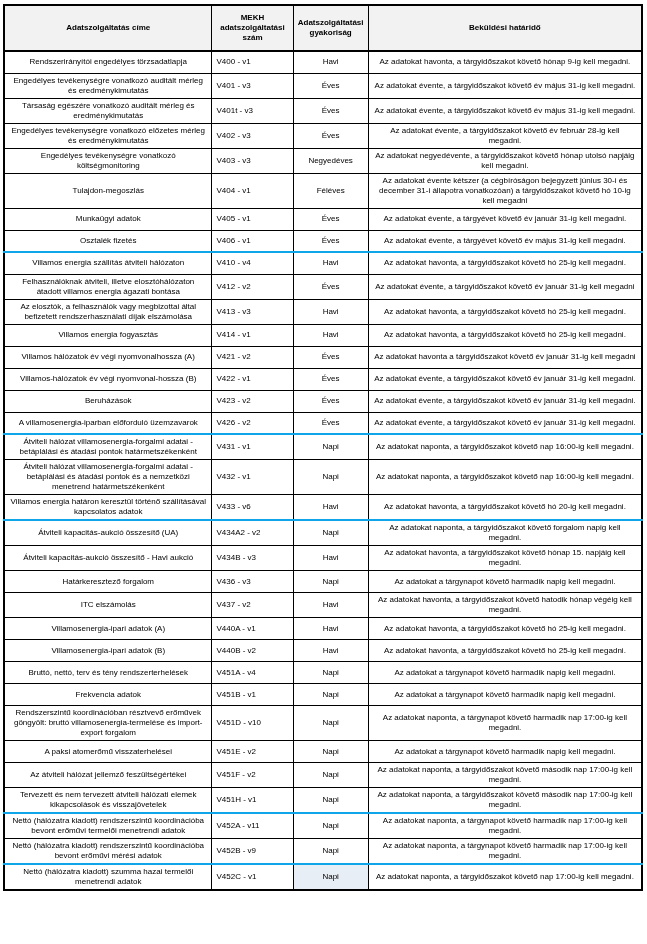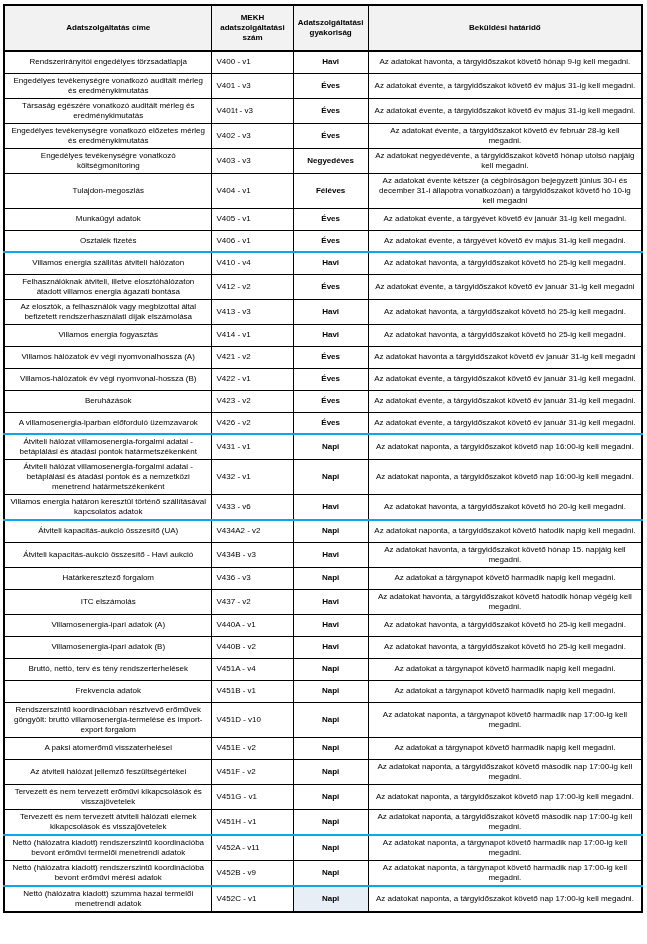--- a/index.html
+++ b/index.html
@@ -38,21 +38,21 @@
   table.data-table thead th {
     background: #f2f2f2;
     font-weight: bold;
     text-align: center;
     height: 40px;
     font-size: 8px;
     border-bottom: 2px solid #000000;
   }
   td.c-title   { text-align: center;  min-height: 18px; }
   td.c-code    { }
-  td.c-freq    { text-align: center; font-weight: bold; }
+  td.c-freq    { text-align: center; }
   td.c-dead    { text-align: center; }
   tr.body-row  { height: 22px; }
   tr.section-start td { border-top: 2px solid #0ea5e9; }
   td.hl { background: #e8eef6; }
 </style>
 </head>
 <body>
 
 <div class="page">
   <table class="data-table">
@@ -182,21 +182,21 @@
         <tr class="body-row">
           <td class="c-title">Villamos energia határon keresztül történő szállításával kapcsolatos adatok</td>
           <td class="c-code">V433 - v6</td>
           <td class="c-freq">Havi</td>
           <td class="c-dead">Az adatokat havonta, a tárgyidőszakot követő hó 20-ig kell megadni.</td>
         </tr>
         <tr class="body-row section-start">
           <td class="c-title">Átviteli kapacitás-aukció összesítő (UA)</td>
           <td class="c-code">V434A2 - v2</td>
           <td class="c-freq">Napi</td>
-          <td class="c-dead">Az adatokat naponta, a tárgyidőszakot követő hatodik napig kell megadni.</td>
+          <td class="c-dead">Az adatokat naponta, a tárgyidőszakot követő forgalom napig kell megadni.</td>
         </tr>
         <tr class="body-row">
           <td class="c-title">Átviteli kapacitás-aukció összesítő - Havi aukció</td>
           <td class="c-code">V434B - v3</td>
           <td class="c-freq">Havi</td>
           <td class="c-dead">Az adatokat havonta, a tárgyidőszakot követő hónap 15. napjáig kell megadni.</td>
         </tr>
         <tr class="body-row">
           <td class="c-title">Határkeresztező forgalom</td>
           <td class="c-code">V436 - v3</td>
@@ -243,26 +243,20 @@
           <td class="c-title">A paksi atomerőmű visszaterhelései</td>
           <td class="c-code">V451E - v2</td>
           <td class="c-freq">Napi</td>
           <td class="c-dead">Az adatokat a tárgynapot követő harmadik napig kell megadni.</td>
         </tr>
         <tr class="body-row">
           <td class="c-title">Az átviteli hálózat jellemző feszültségértékei</td>
           <td class="c-code">V451F - v2</td>
           <td class="c-freq">Napi</td>
           <td class="c-dead">Az adatokat naponta, a tárgyidőszakot követő második nap 17:00-ig kell megadni.</td>
-        </tr>
-        <tr class="body-row">
-          <td class="c-title">Tervezett és nem tervezett erőművi kikapcsolások és visszajövetelek</td>
-          <td class="c-code">V451G - v1</td>
-          <td class="c-freq">Napi</td>
-          <td class="c-dead">Az adatokat naponta, a tárgyidőszakot követő nap 17:00-ig kell megadni.</td>
         </tr>
         <tr class="body-row">
           <td class="c-title">Tervezett és nem tervezett átviteli hálózati elemek kikapcsolások és visszajövetelek</td>
           <td class="c-code">V451H - v1</td>
           <td class="c-freq">Napi</td>
           <td class="c-dead">Az adatokat naponta, a tárgyidőszakot követő második nap 17:00-ig kell megadni.</td>
         </tr>
         <tr class="body-row section-start">
           <td class="c-title">Nettó (hálózatra kiadott) rendszerszintű koordinációba bevont erőművi termelői menetrendi adatok</td>
           <td class="c-code">V452A - v11</td>

